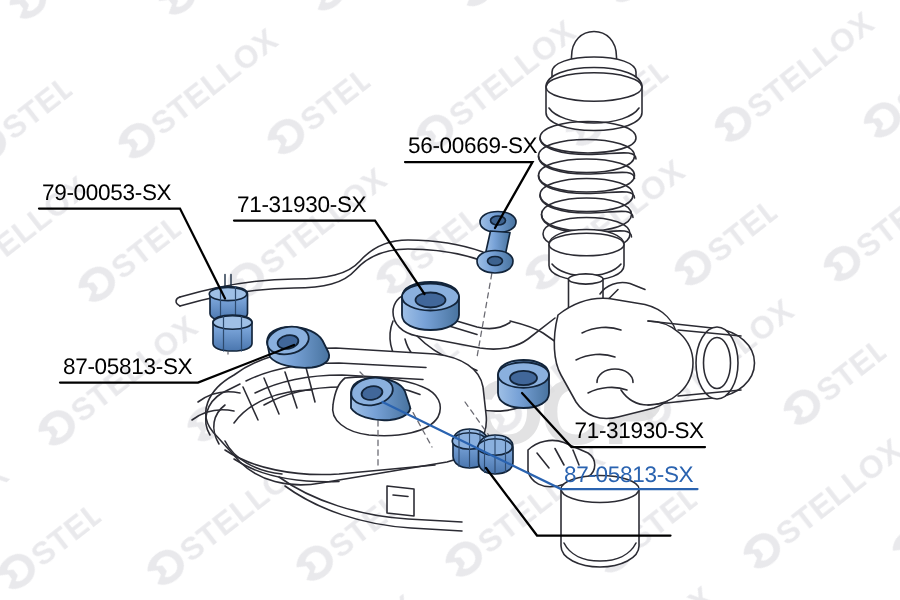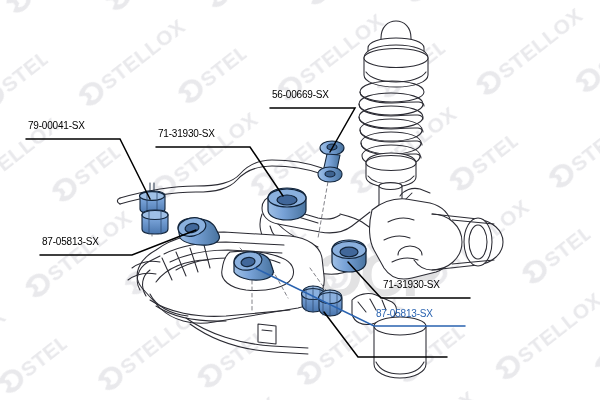--- a/index.html
+++ b/index.html
@@ -11,21 +11,21 @@
     position:relative;
   }
   #stage{position:absolute;left:0;top:0;width:600px;height:400px;overflow:hidden;background:#fff;}
   .layer{position:absolute;left:0;top:0;width:600px;height:400px;}
   #wm{z-index:1;}
   #art{z-index:2;}
   #labels{z-index:3;}
   .lbl{
     position:absolute;
     font-family:"Liberation Sans", sans-serif;
-    font-size:10px;
+    font-size:15px;
     letter-spacing:-0.2px;
     color:#000;
     white-space:nowrap;
     line-height:1;
   }
   .lbl.blue{color:#2a63b0;}
   .wmtext{
     font-family:"Liberation Sans", sans-serif;
     font-weight:bold;
     fill:#e9e9ec;
@@ -331,21 +331,21 @@
       <g stroke="#2a63b0" stroke-width="1.5">
         <path d="M 465 326 L 374 326 L 255 268"></path>
       </g>
       <g stroke="#000" stroke-width="1.5">
         <path d="M 447 357 L 358 357 L 324 312"></path>
       </g>
     </g>
   </svg>
 
   <div class="layer" id="labels">
-    <div class="lbl" style="left:28px;top:121px;">79-00041-SX</div>
+    <div class="lbl" style="left:28px;top:121px;">79-00053-SX</div>
 
     <div class="lbl" style="left:158px;top:129px;">71-31930-SX</div>
 
     <div class="lbl" style="left:272px;top:90px;">56-00669-SX</div>
 
     <div class="lbl" style="left:42px;top:237px;">87-05813-SX</div>
 
     <div class="lbl" style="left:383px;top:280px;">71-31930-SX</div>
 
     <div class="lbl blue" style="left:376px;top:309px;">87-05813-SX</div>

